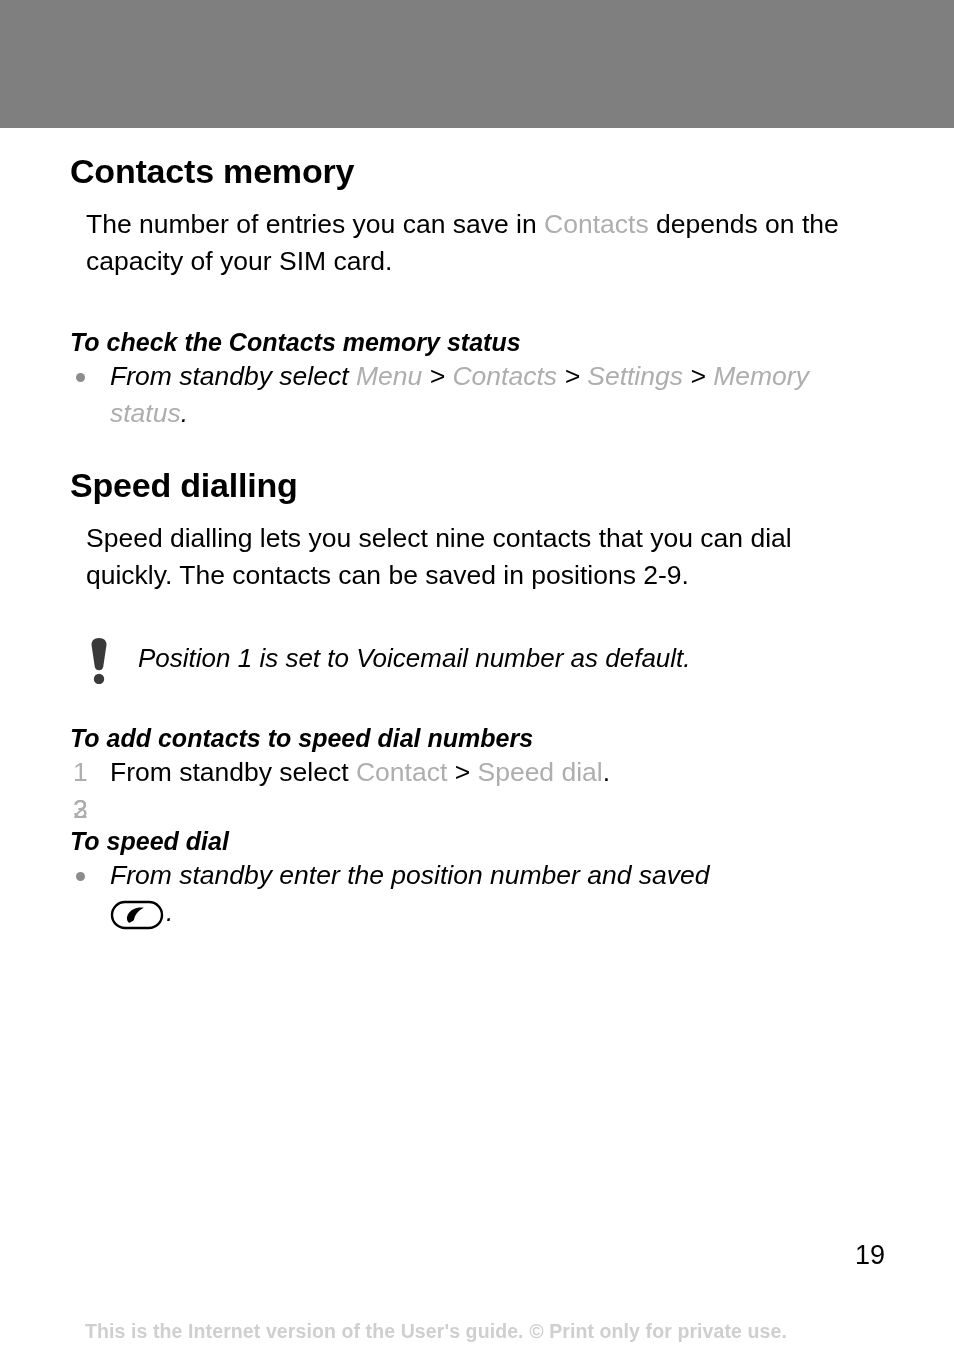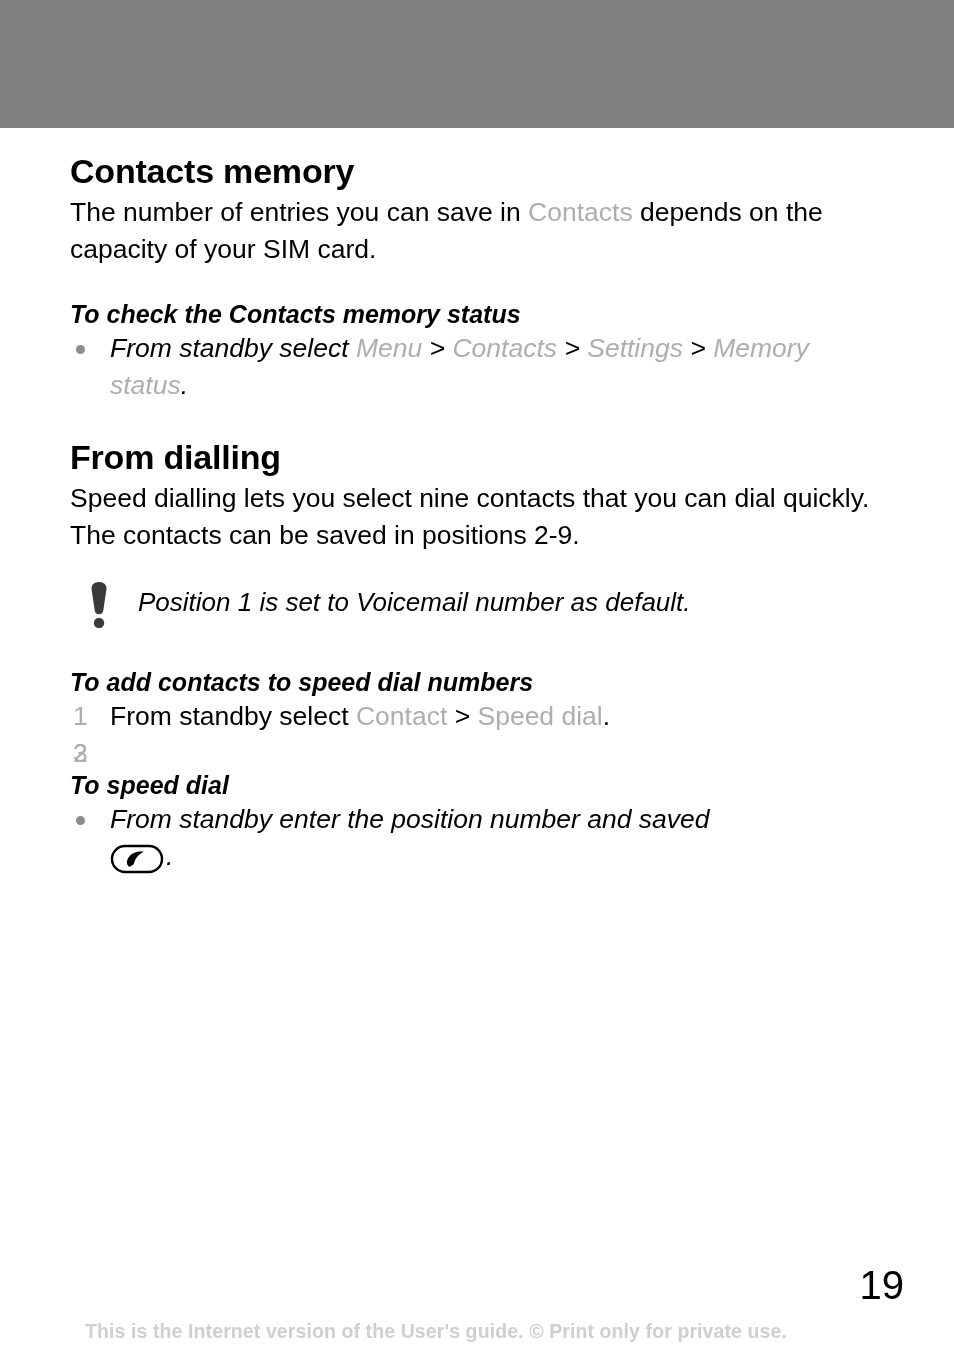--- a/index.html
+++ b/index.html
@@ -37,21 +37,21 @@
     font-size: 34px;
     font-weight: bold;
     line-height: 38px;
     margin: 0 0 4px 0;
     letter-spacing: -0.2px;
   }
 
   .para {
     font-size: 26.5px;
     line-height: 37px;
-    margin: 0;
+    margin: 16px;
   }
 
   h2.proc-title {
     font-size: 25px;
     font-weight: bold;
     font-style: italic;
     line-height: 32px;
     margin: 0;
   }
   .gap-md { height: 30px; }
@@ -132,25 +132,24 @@
     display: inline-block;
     vertical-align: -9px;
     width: 54px;
     height: 30px;
     margin-right: 2px;
   }
 
   
   .page-number {
     position: absolute;
-    right: 50px;
+    right: 69px;
     top: 1238px;
-    font-size: 40px;
+    font-size: 27px;
     line-height: 34px;
-    margin-top: 30px;
   }
 
   
   .footer {
     position: absolute;
     left: 0;
     top: 1320px;
     width: 872px;
     text-align: center;
     color: #cfcfcf;
@@ -175,21 +174,21 @@
   <h2 class="proc-title">To check the Contacts memory status</h2>
 
   <ul class="blist">
     <li>
       <span class="dot"></span><span>From standby select </span><span class="ui">Menu</span><span class="sep"> &gt; </span><span class="ui">Contacts</span><span class="sep"> &gt; </span><span class="ui">Settings</span><span class="sep"> &gt; </span><span class="ui">Memory status</span><span>.</span>
     </li>
   </ul>
 
   <div class="gap-lg"></div>
 
-  <h1 class="section-title">From dialling</h1>
+  <h1 class="section-title">Speed dialling</h1>
 
   <p class="para">Speed dialling lets you select nine contacts that you can dial quickly. The contacts can be saved in positions 2-9.</p>
 
   <div class="gap-md"></div>
 
   <div class="note">
     <span class="bang">
       <svg viewBox="0 0 22 46" width="22" height="46" aria-hidden="true">
         <path d="M11 0 C16 0 19 3 18.4 7.5 L15.2 29 C14.9 31 13.1 32.3 11 32.3
                  C8.9 32.3 7.1 31 6.8 29 L3.6 7.5 C3 3 6 0 11 0 Z" fill="#3a3a3a"></path>

